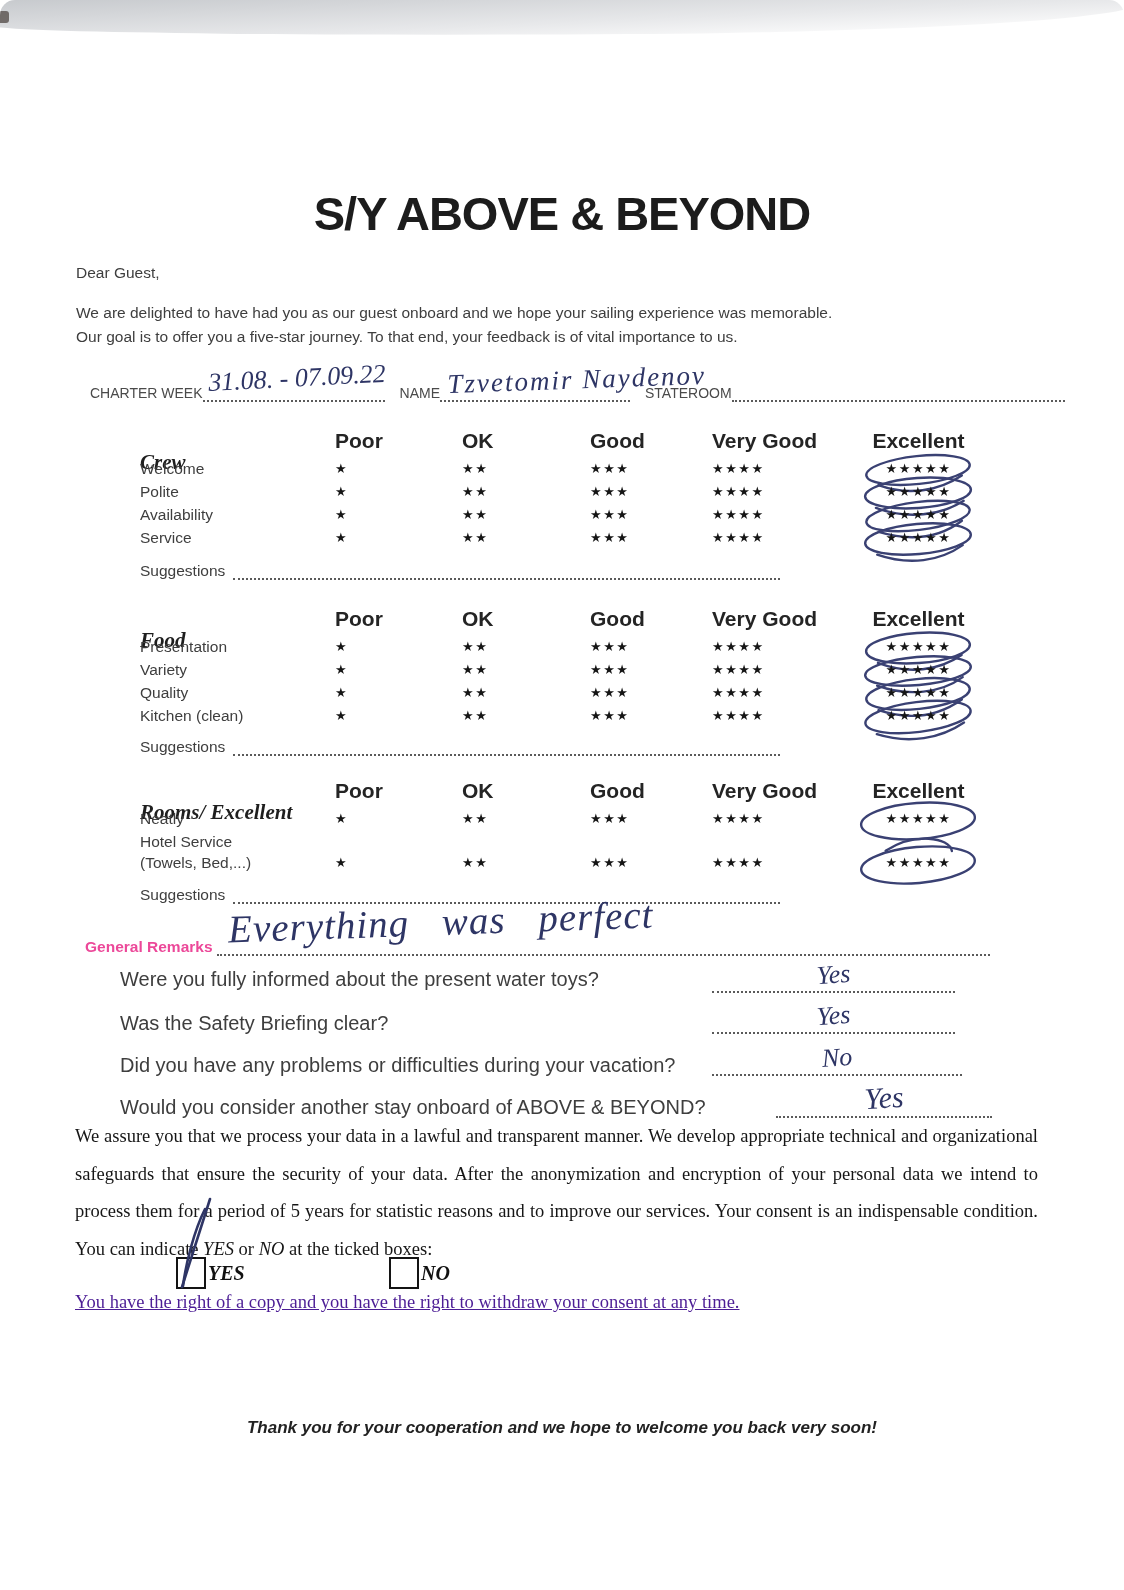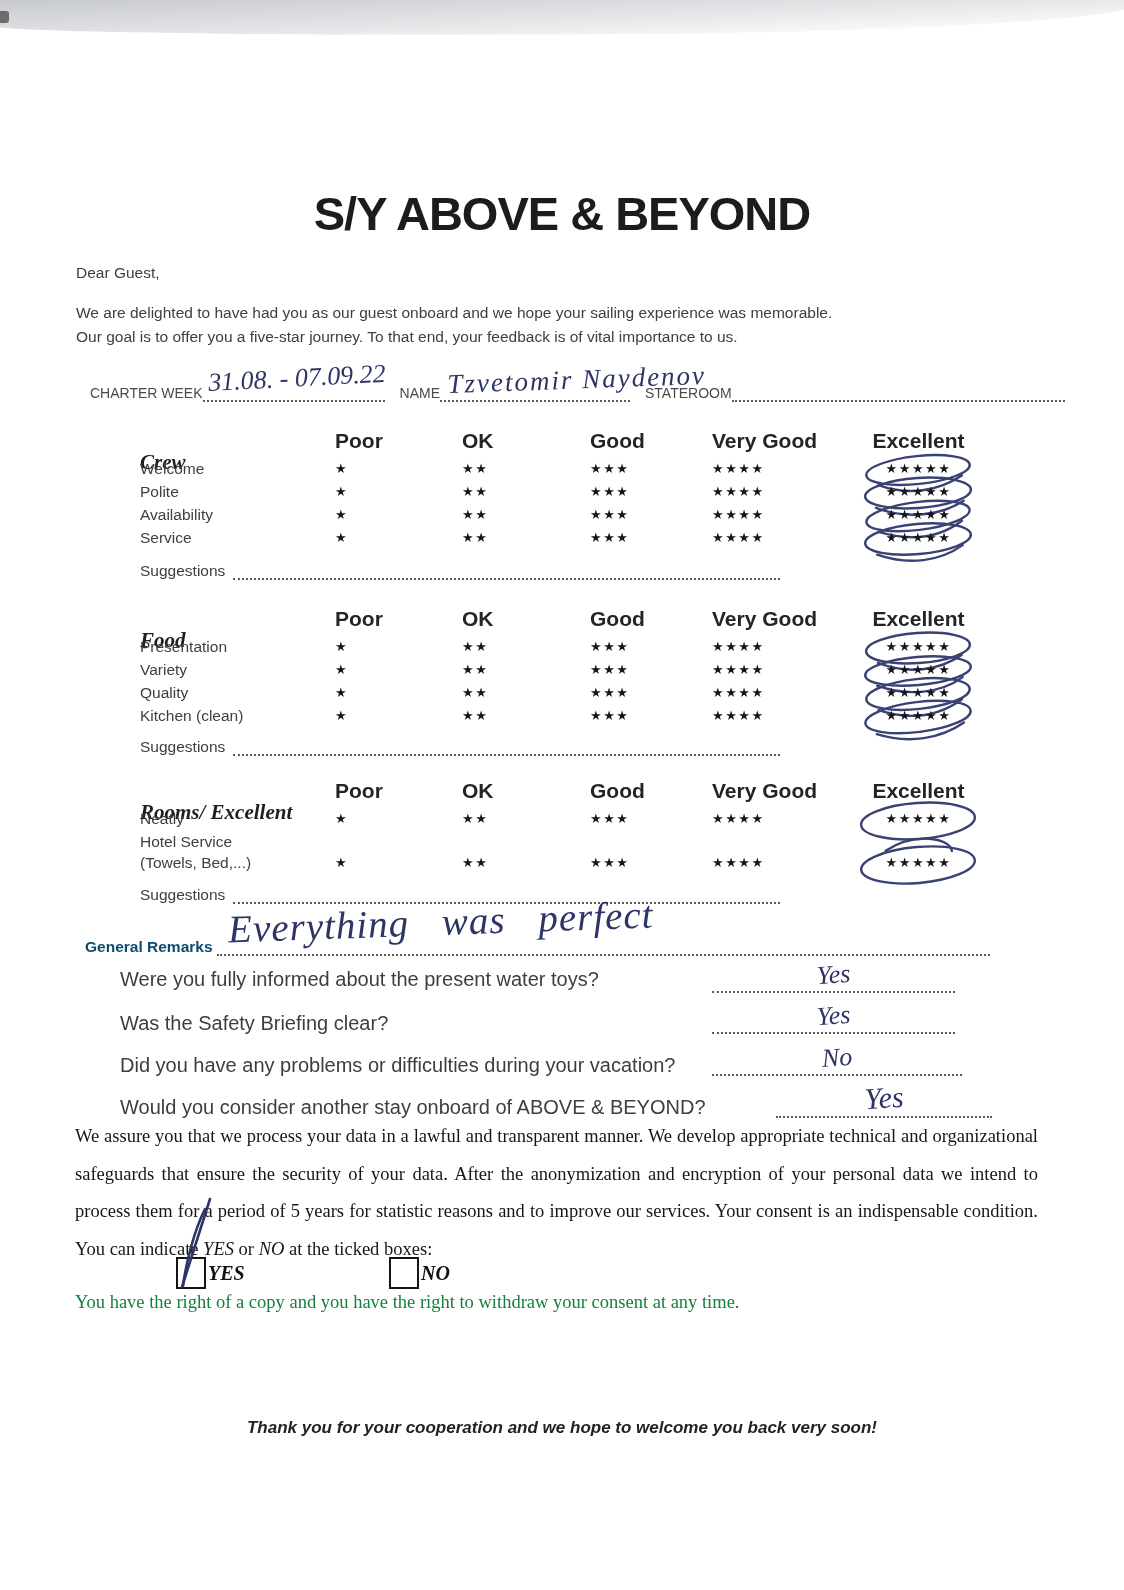--- a/index.html
+++ b/index.html
@@ -1,18 +1,18 @@
 <!DOCTYPE html>
 <html><head>
 <meta charset="utf-8">
 <style>
   html,body{margin:0;padding:0;background:#ffffff;}
   .page{
     position:relative; width:1124px; height:1590px; background:#ffffff;
-    font-family:"Liberation Sans", sans-serif; color:#3e3e3e; overflow:hidden;
+    font-family:"Liberation Sans", sans-serif; color:#3e3e3e; overflow:hidden;border-radius:15px;
   }
   
   .scan-band{
     position:absolute; top:-6px; left:-12px; width:1150px; height:44px;
     background:linear-gradient(178deg,#c3c6ca 0%,#d4d6d9 30%,#e7e8ea 62%,#ffffff 96%);
     border-radius:0 0 48% 60% / 0 0 30px 14px;
     transform:rotate(-0.35deg); transform-origin:left top;
   }
   .scan-notch{
     position:absolute; left:0; top:11px; width:9px; height:12px;
@@ -72,21 +72,21 @@
   
   .sugg{
     position:absolute; left:140px; width:640px; height:24px;
     display:flex; align-items:flex-end; font-size:15.5px;
   }
   #sugg-crew{top:556px;} #sugg-food{top:732px;} #sugg-rooms{top:880px;}
   .sugg .lbl{width:93px;}
   .sugg .dotfill{flex:1;}
   
   .remarks-row{position:absolute; top:928px; left:85px; width:905px; height:28px; display:flex; align-items:flex-end;}
-  .remarks-row .lbl{font-weight:bold; font-size:15.5px; color:#0c4a6e; white-space:nowrap; padding-right:4px;}
+  .remarks-row .lbl{font-weight:bold; font-size:15.5px; color:#ec4899; white-space:nowrap; padding-right:4px;}
   .remarks-row .dotfill{flex:1;}
   .question{position:absolute; left:120px; font-size:20px; white-space:nowrap;}
   #q1{top:968px;} #q2{top:1012px;} #q3{top:1054px;} #q4{top:1096px;}
   .ans-line{position:absolute; height:30px; border-bottom:2px dotted #5a5a5a;}
   #a1{top:961px; left:712px; width:243px;}
   #a2{top:1002px; left:712px; width:243px;}
   #a3{top:1044px; left:712px; width:250px;}
   #a4{top:1086px; left:776px; width:216px;}
   
   .consent{
@@ -100,21 +100,21 @@
   #cb-yes{left:176px; top:2px;} #cb-no{left:389px; top:2px;}
   .cb-lbl{
     position:absolute; top:7px; font-family:"Liberation Serif", serif;
     font-weight:bold; font-style:italic; font-size:20px; color:#111;
   }
   #cbl-yes{left:208px;} #cbl-no{left:421px;}
   .tickmark{position:absolute; left:172px; top:-72px; width:60px; height:110px; overflow:visible; pointer-events:none;}
   .tickmark path{fill:none; stroke:#2e3565; stroke-width:2.6; stroke-linecap:round;}
   .rights{
     position:absolute; top:1292px; left:75px; width:980px;
-    font-family:"Liberation Serif", serif; font-size:18.5px; color:#15803d;
+    font-family:"Liberation Serif", serif; font-size:18.5px; color:#4c1d95;text-decoration:underline;
   }
   .footer{
     position:absolute; top:1418px; left:0; right:0; text-align:center;
     font-size:17px; font-style:italic; font-weight:600; color:#222;
   }
 </style>
 </head>
 <body>
 
 <div class="page">

